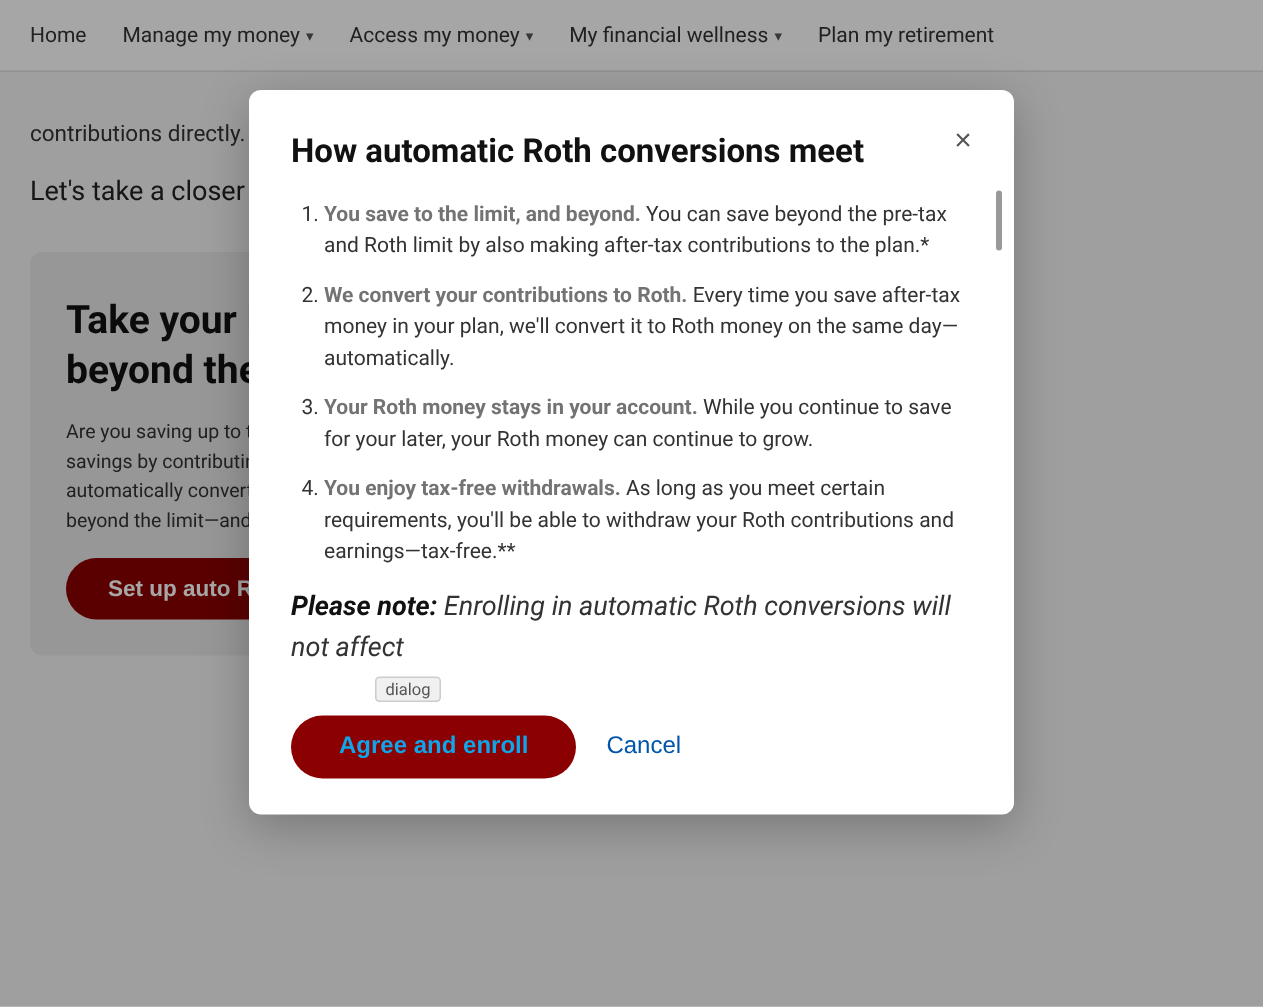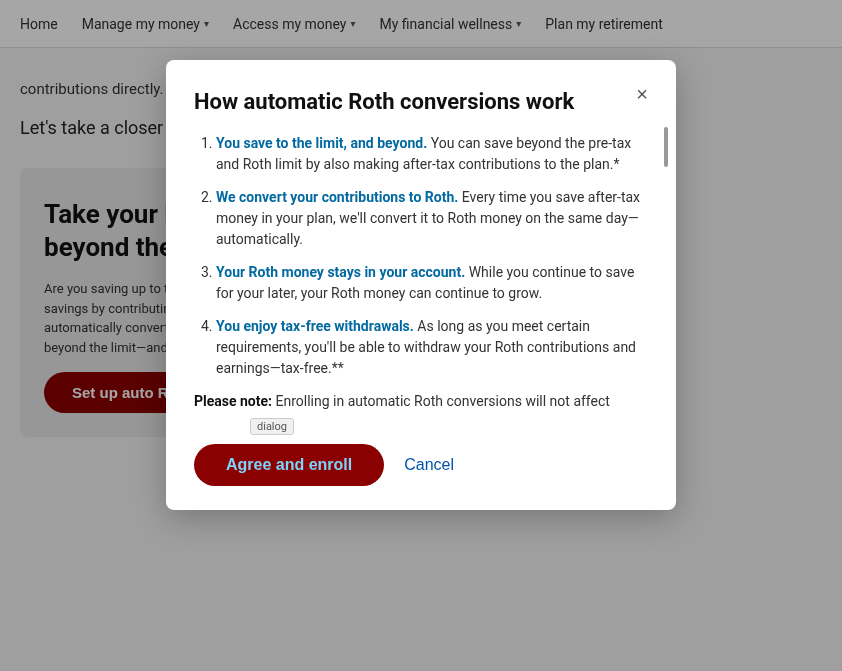--- a/index.html
+++ b/index.html
@@ -173,27 +173,28 @@
     .dialog-body ol {
       padding-left: 22px;
     }
     .dialog-body ol li {
       font-size: 14px;
       color: #333;
       line-height: 1.5;
       margin-bottom: 12px;
     }
     .dialog-body ol li strong {
-      color: #0369a1;
+      color: #737373;
     }
     .dialog-body p.please-note {
-      font-size: 14px;
+      font-size: 18px;
       color: #333;
       line-height: 1.5;
       margin-top: 4px;
+      font-style: italic;
     }
     .dialog-body p.please-note strong {
       color: #111;
     }
 
     
     .scroll-indicator {
       position: absolute;
       right: 8px;
       top: 10px;
@@ -207,21 +208,21 @@
       padding: 16px 28px 24px 28px;
       display: flex;
       align-items: center;
       gap: 20px;
       flex-shrink: 0;
       border-top: none;
       position: relative;
     }
     .btn-enroll {
       background: #8b0000;
-      color: #7dd3fc;
+      color: #0ea5e9;
       border: none;
       border-radius: 24px;
       padding: 12px 32px;
       font-size: 16px;
       font-weight: 600;
       cursor: pointer;
     }
     .btn-cancel {
       background: none;
       border: none;
@@ -276,21 +277,21 @@
       <h2>Take your Roth con beyond the limit</h2>
       <p class="desc">Are you saving up to the pre-tax a your savings by contributing traditi automatically convert it to Roth for beyond the limit—and get all the b</p>
       <button class="btn-setup">Set up auto Roth conversions</button>
     </div>
   </div>
 </div>
 
 <div class="overlay">
   <div class="dialog">
     <div class="dialog-header">
-      <h2>How automatic Roth conversions work</h2>
+      <h2>How automatic Roth conversions meet</h2>
     </div>
     <button class="close-btn">
       <span>×</span>
     </button>
 
     <div class="dialog-body">
       <div class="scroll-indicator"></div>
       <ol>
         <li>
           <strong>You save to the limit, and beyond.</strong><span> You can save beyond the pre-tax and Roth limit by also making after-tax contributions to the plan.*</span>

